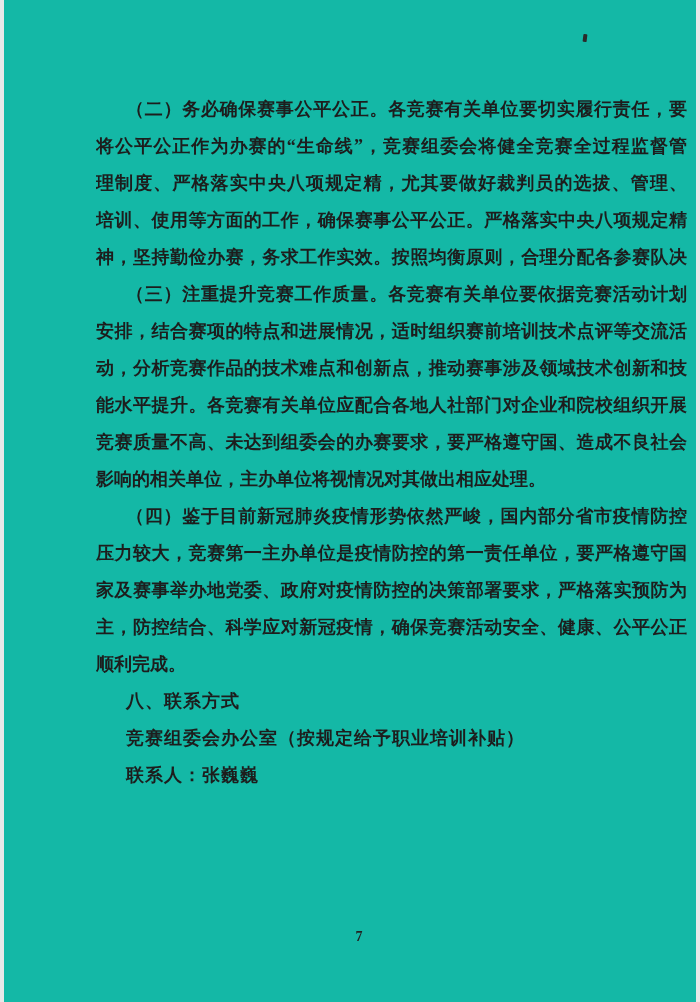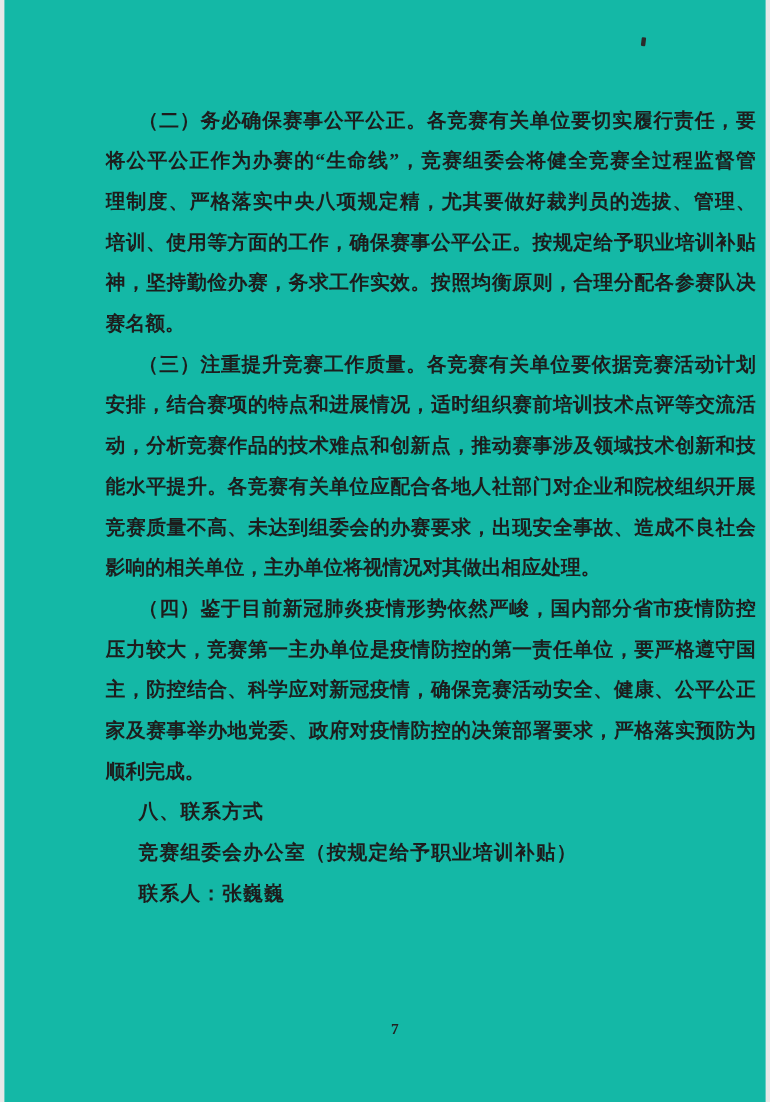--- a/index.html
+++ b/index.html
@@ -70,35 +70,34 @@
 
 <div class="page">
 
   <div class="scan-speck"></div>
 
   <div class="body-text">
 
     <div class="ln ind">（二）务必确保赛事公平公正。各竞赛有关单位要切实履行责任，要</div>
     <div class="ln">将公平公正作为办赛的“生命线”，竞赛组委会将健全竞赛全过程监督管</div>
     <div class="ln">理制度、严格落实中央八项规定精，尤其要做好裁判员的选拔、管理、</div>
-    <div class="ln">培训、使用等方面的工作，确保赛事公平公正。按规定给予职业培训补贴</div>
+    <div class="ln">培训、使用等方面的工作，确保赛事公平公正。严格落实中央八项规定精</div>
     <div class="ln">神，坚持勤俭办赛，务求工作实效。按照均衡原则，合理分配各参赛队决</div>
-    <div class="ln end">赛名额。</div>
 
     <div class="ln ind">（三）注重提升竞赛工作质量。各竞赛有关单位要依据竞赛活动计划</div>
     <div class="ln">安排，结合赛项的特点和进展情况，适时组织赛前培训技术点评等交流活</div>
     <div class="ln">动，分析竞赛作品的技术难点和创新点，推动赛事涉及领域技术创新和技</div>
     <div class="ln">能水平提升。各竞赛有关单位应配合各地人社部门对企业和院校组织开展</div>
-    <div class="ln">竞赛质量不高、未达到组委会的办赛要求，出现安全事故、造成不良社会</div>
+    <div class="ln">竞赛质量不高、未达到组委会的办赛要求，要严格遵守国、造成不良社会</div>
     <div class="ln end">影响的相关单位，主办单位将视情况对其做出相应处理。</div>
 
     <div class="ln ind">（四）鉴于目前新冠肺炎疫情形势依然严峻，国内部分省市疫情防控</div>
     <div class="ln">压力较大，竞赛第一主办单位是疫情防控的第一责任单位，要严格遵守国</div>
+    <div class="ln">家及赛事举办地党委、政府对疫情防控的决策部署要求，严格落实预防为</div>
     <div class="ln">主，防控结合、科学应对新冠疫情，确保竞赛活动安全、健康、公平公正</div>
-    <div class="ln">家及赛事举办地党委、政府对疫情防控的决策部署要求，严格落实预防为</div>
     <div class="ln end">顺利完成。</div>
 
     <div class="ln ind end hd">八、联系方式</div>
     <div class="ln ind end hd">竞赛组委会办公室（按规定给予职业培训补贴）</div>
     <div class="ln ind end hd">联系人：张巍巍</div>
 
   </div>
 
   <div class="page-number">7</div>
 

